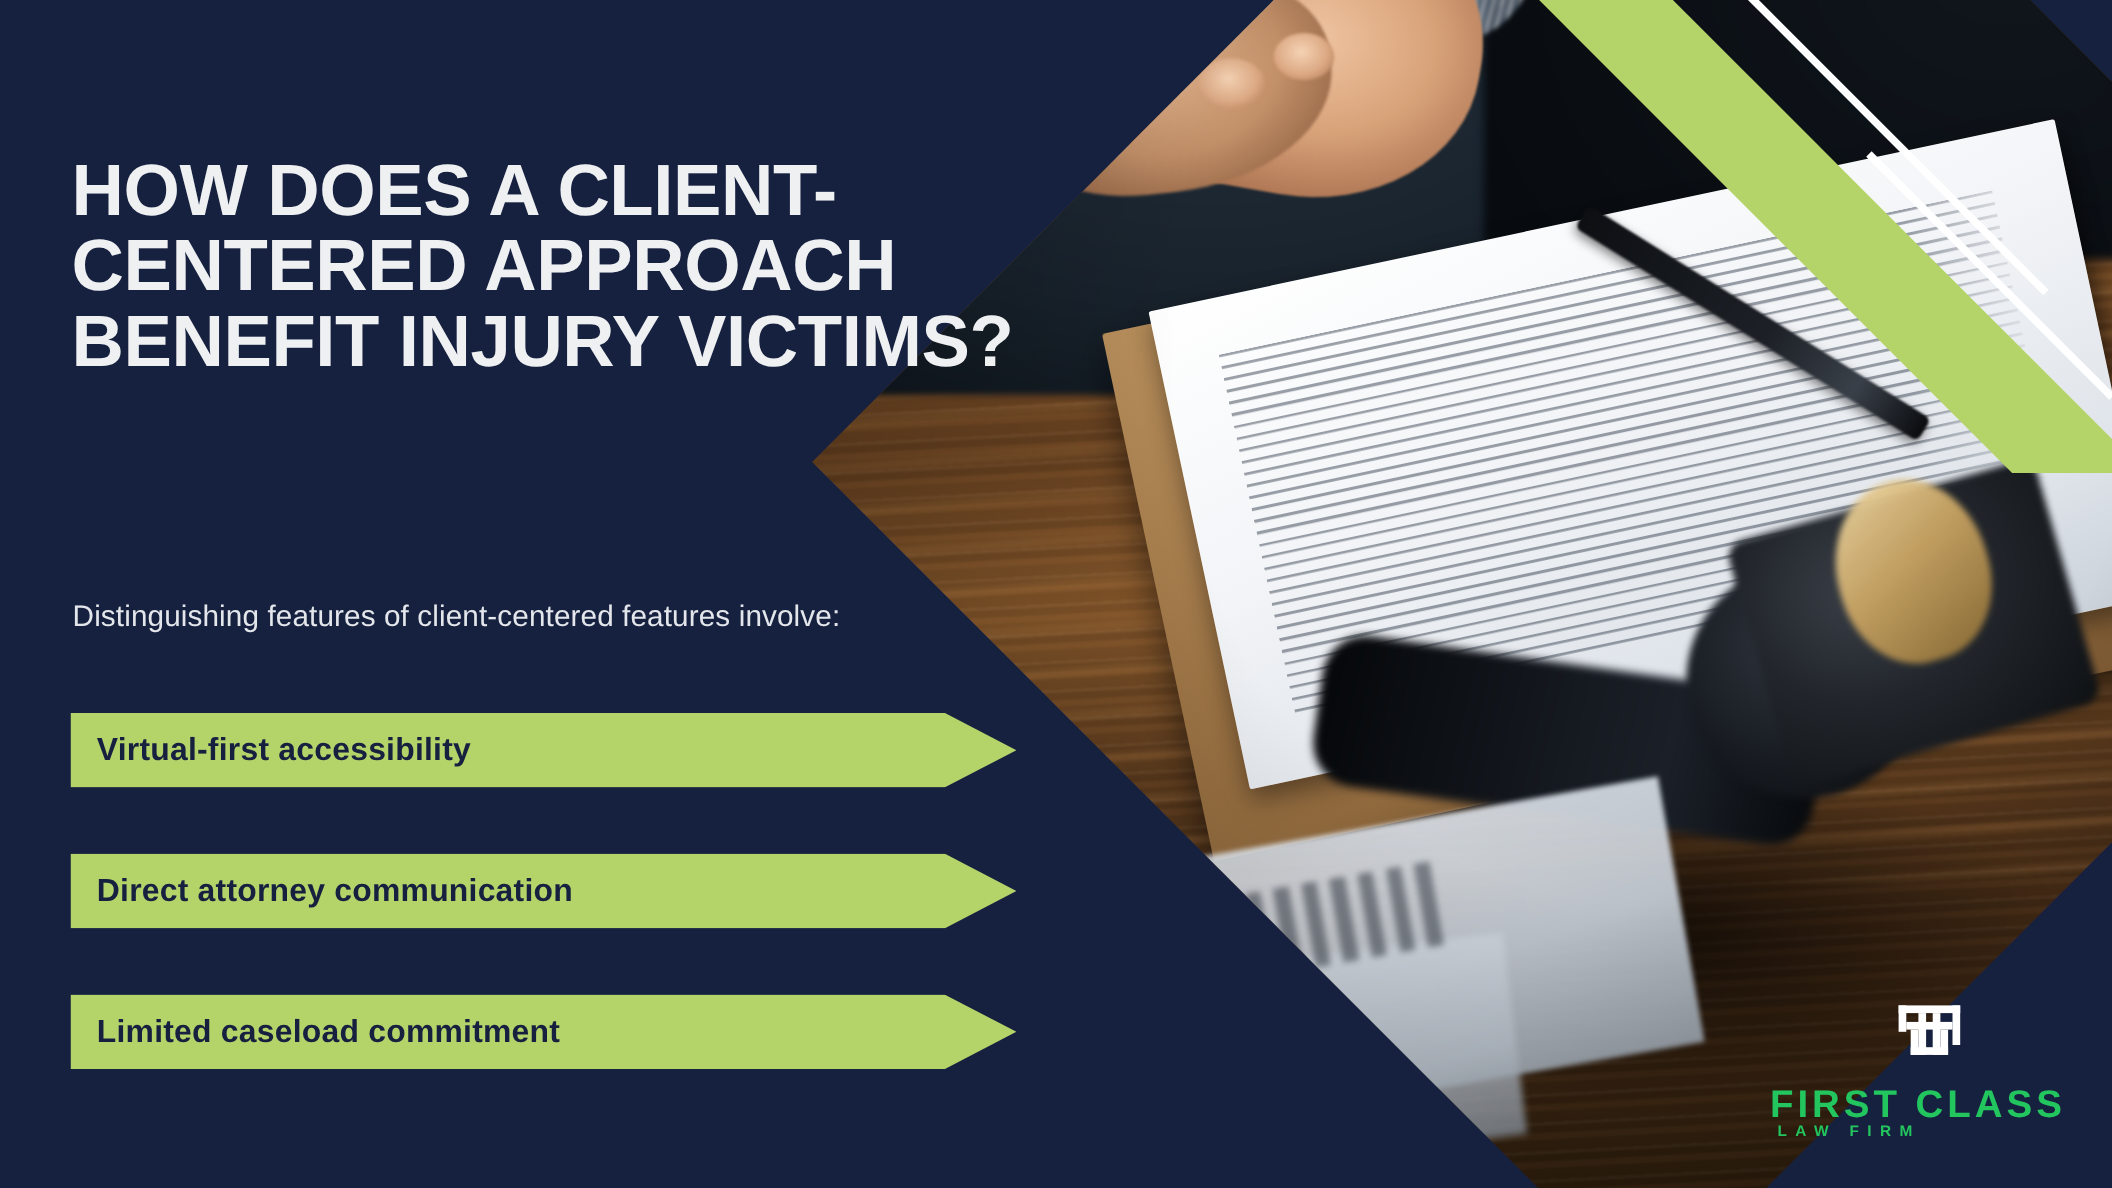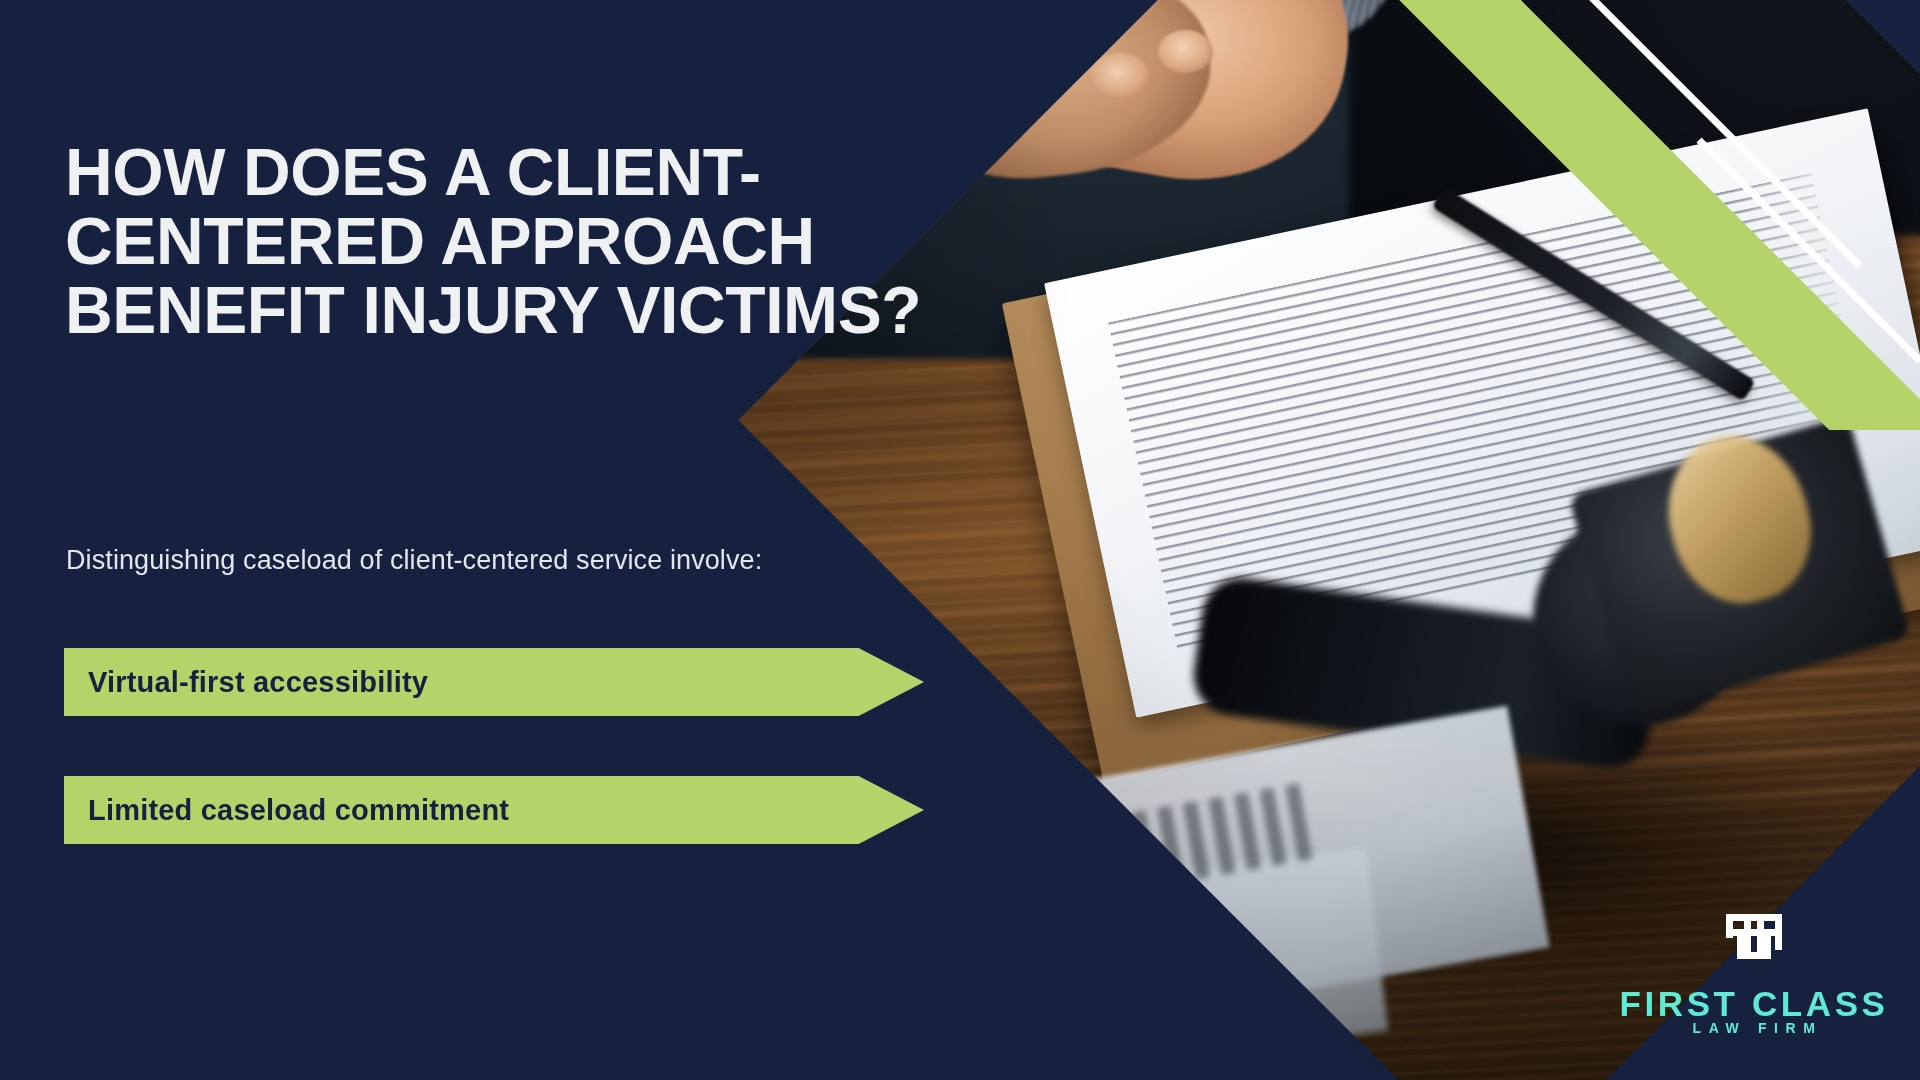--- a/index.html
+++ b/index.html
@@ -286,22 +286,22 @@
     font-weight:700;
     letter-spacing:.2px;
     white-space:nowrap;
   }
 
   
   .logo {
     position:absolute;
     left:1609px; top:912px;
     width:290px;
-    text-align:center;
-    color:#5eead4;
+    text-align:left;
+    color:#22c55e;
   }
   .logo-mark { display:block; margin:0 auto 12px; }
   .logo-name {
     font-size:35px;
     font-weight:700;
     letter-spacing:3.6px;
     line-height:1;
   }
   .logo-sub {
     font-size:14px;
@@ -362,25 +362,28 @@
 
         <line x1="539" y1="140" x2="760" y2="361" stroke="#ffffff" stroke-width="7"></line>
       </g>
     </svg>
   </div>
 
   <div class="content">
 
     <h1 class="headline">HOW DOES A CLIENT-CENTERED APPROACH BENEFIT INJURY VICTIMS?</h1>
 
-    <p class="subtitle">Distinguishing caseload of client-centered service involve:</p>
+    <p class="subtitle">Distinguishing features of client-centered features involve:</p>
 
     <div class="bars">
       <div class="bar">
         <span class="bar-label">Virtual-first accessibility</span>
+      </div>
+      <div class="bar">
+        <span class="bar-label">Direct attorney communication</span>
       </div>
       <div class="bar">
         <span class="bar-label">Limited caseload commitment</span>
       </div>
     </div>
   </div>
 
   <div class="logo">
     <svg class="logo-mark" width="68" height="62" viewBox="0 0 68 62" xmlns="http://www.w3.org/2000/svg">
       <g fill="#ffffff">

